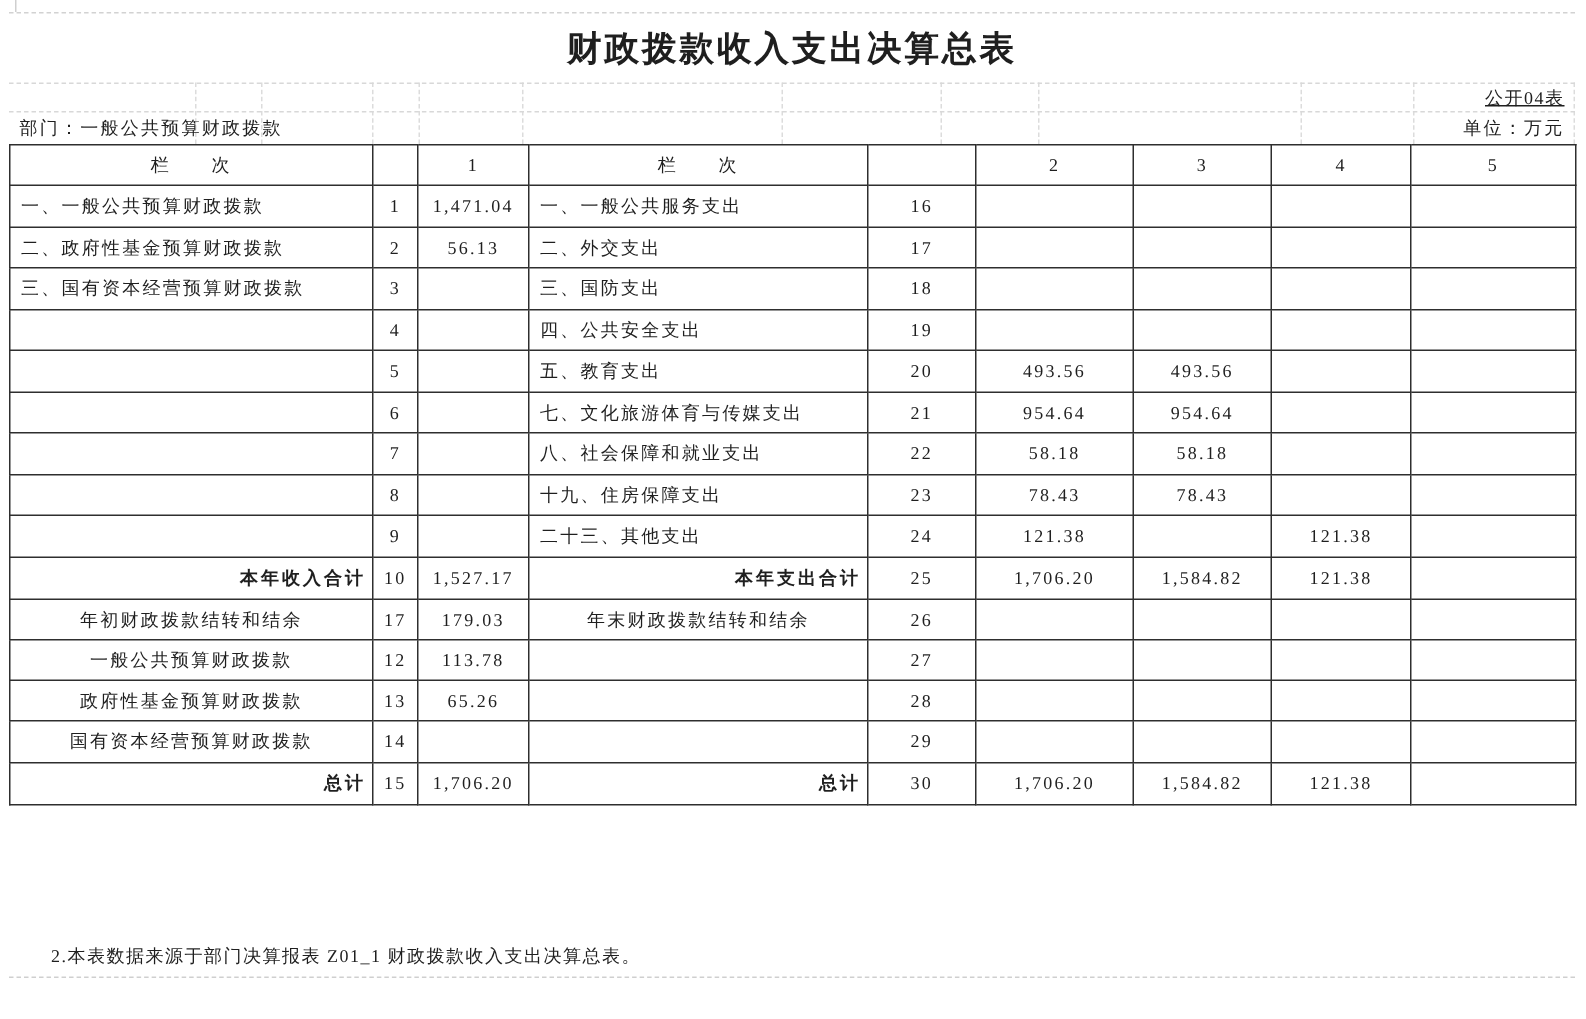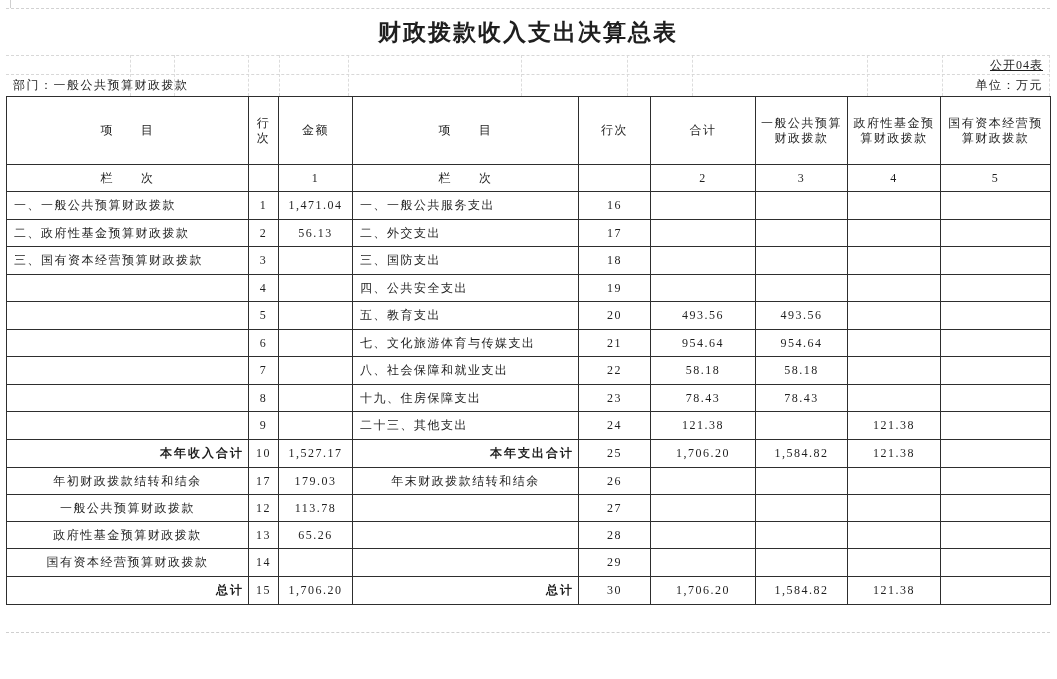--- a/index.html
+++ b/index.html
@@ -100,31 +100,20 @@
       <col style="width:30px">
       <col style="width:74px">
     <col style="width:226px">
       <col style="width:72px">
       <col style="width:105px">
     <col style="width:92px">
       <col style="width:93px">
       <col style="width:110px">
   </colgroup>
   <thead>
-    <tr class="head">
-      <td>项　　目</td>
-      <td>行次</td>
-      <td>金额</td>
-      <td>项　　目</td>
-      <td>行次</td>
-      <td>合计</td>
-      <td>一般公共预算财政拨款</td>
-      <td>政府性基金预算财政拨款</td>
-      <td>国有资本经营预算财政拨款</td>
-    </tr>
     <tr class="lanci">
       <td>栏　　次</td>
       <td></td>
       <td>1</td>
       <td>栏　　次</td>
       <td></td>
       <td>2</td>
       <td>3</td>
       <td>4</td>
       <td>5</td>
@@ -293,13 +282,14 @@
         <td class="c">30</td>
         <td class="c">1,706.20</td>
         <td class="c">1,584.82</td>
         <td class="c">121.38</td>
         <td class="c"></td>
       </tr>
     </tbody>
 </table>
 
 <div id="notes">
+  <div class="n2">2.本表数据来源于部门决算报表 Z01_1 财政拨款收入支出决算总表。</div>
 </div>
 
 </body></html>

